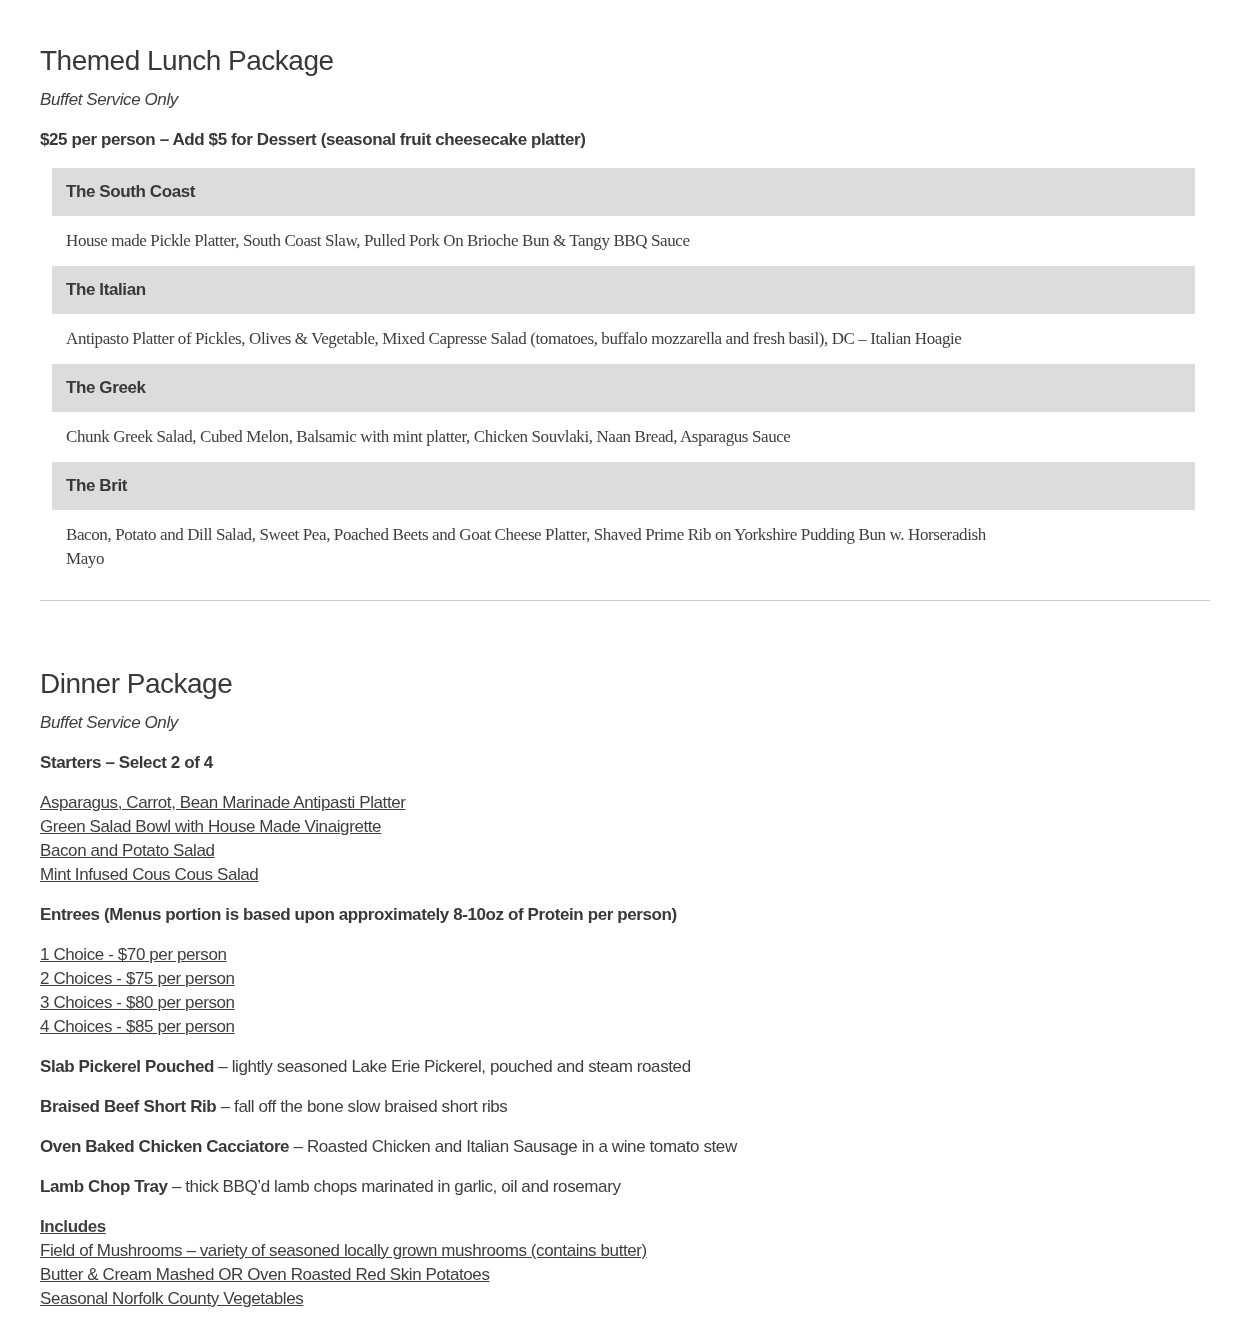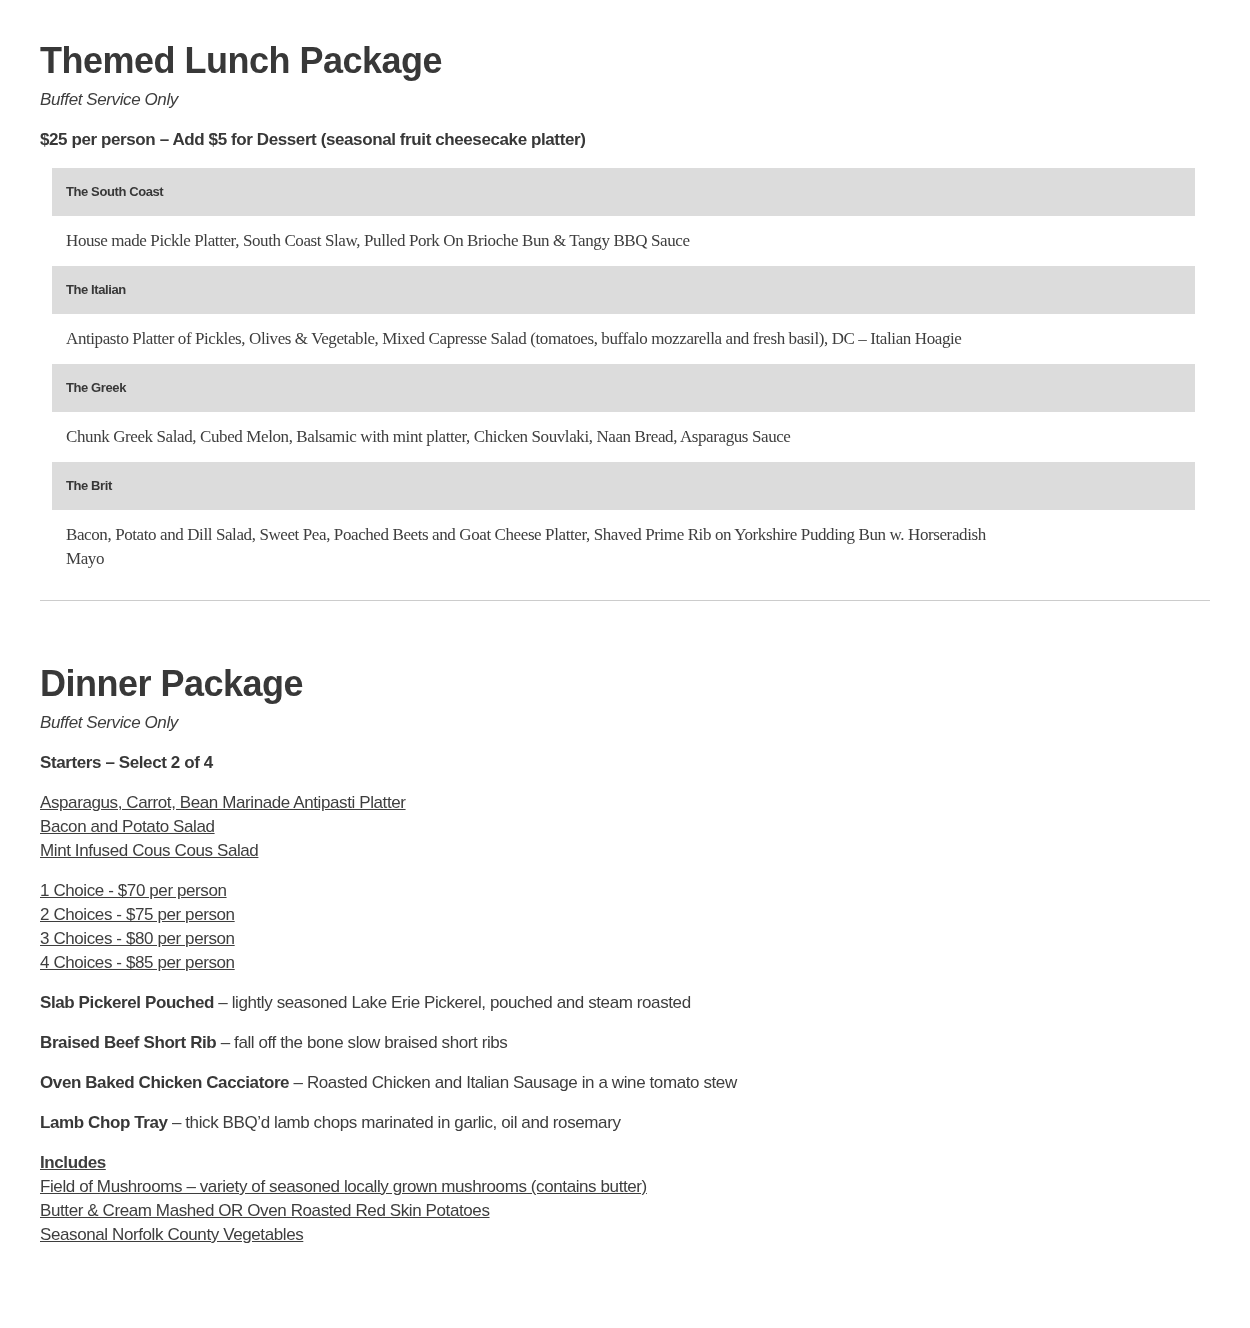--- a/index.html
+++ b/index.html
@@ -10,36 +10,36 @@
     background: var(--page-bg, #ffffff);
     font-family: "Liberation Sans", sans-serif;
     color: var(--text, #3e3e3e);
     font-size: 17px;
     line-height: 24px;
     letter-spacing: -0.4px;
   }
   .page { padding: 42px 40px 0 40px; }
   p { margin: 0 0 16px; }
   .pkg-title {
-    font-size: 36px;
+    font-size: 28px;
     line-height: 38px;
-    font-weight: 700;
+    font-weight: 400;
     letter-spacing: -0.5px;
     color: var(--heading, #383838);
     margin: 0 0 8px;
   }
   .pkg-title.dinner { margin-top: 64px; }
   .subtitle { margin: 0 0 16px; }
   .subtitle em { }
   .lead { margin: 0 0 16px; font-weight: bold; color: var(--heading, #383838); }
   .themes { margin: 0 15px 0 12px; }
   .theme-bar {
     background: var(--theme-bar-bg, #dcdcdc);
     color: var(--heading, #383838);
-    font-size: 13px;
+    font-size: 17px;
     line-height: 22px;
     font-weight: bold;
     margin: 0;
     padding: 13px 14px;
   }
   .theme-desc {
     margin: 13px 0;
     padding: 0 14px;
     white-space: pre-line;
     font-family: Liberation Serif, serif;
@@ -82,24 +82,26 @@
 
   <hr class="divider">
 
   <section>
     <h1 class="pkg-title dinner">Dinner Package</h1>
     <p class="subtitle"><em>Buffet Service Only</em></p>
 
     <p class="lead"><strong>Starters – Select 2 of 4</strong></p>
     <p class="lines">
       <span class="line">Asparagus, Carrot, Bean Marinade Antipasti Platter</span>
+      <span class="line">Green Salad Bowl with House Made Vinaigrette</span>
       <span class="line">Bacon and Potato Salad</span>
       <span class="line">Mint Infused Cous Cous Salad</span>
     </p>
 
+    <p class="lead"><strong>Entrees (Menus portion is based upon approximately 8-10oz of Protein per person)</strong></p>
     <p class="lines">
       <span class="line">1 Choice - $70 per person</span>
       <span class="line">2 Choices - $75 per person</span>
       <span class="line">3 Choices - $80 per person</span>
       <span class="line">4 Choices - $85 per person</span>
     </p>
 
     <p class="entree"><strong>Slab Pickerel Pouched</strong> <span>– lightly seasoned Lake Erie Pickerel, pouched and steam roasted</span></p>
     <p class="entree"><strong>Braised Beef Short Rib</strong> <span>– fall off the bone slow braised short ribs</span></p>
     <p class="entree"><strong>Oven Baked Chicken Cacciatore</strong> <span>– Roasted Chicken and Italian Sausage in a wine tomato stew</span></p>

